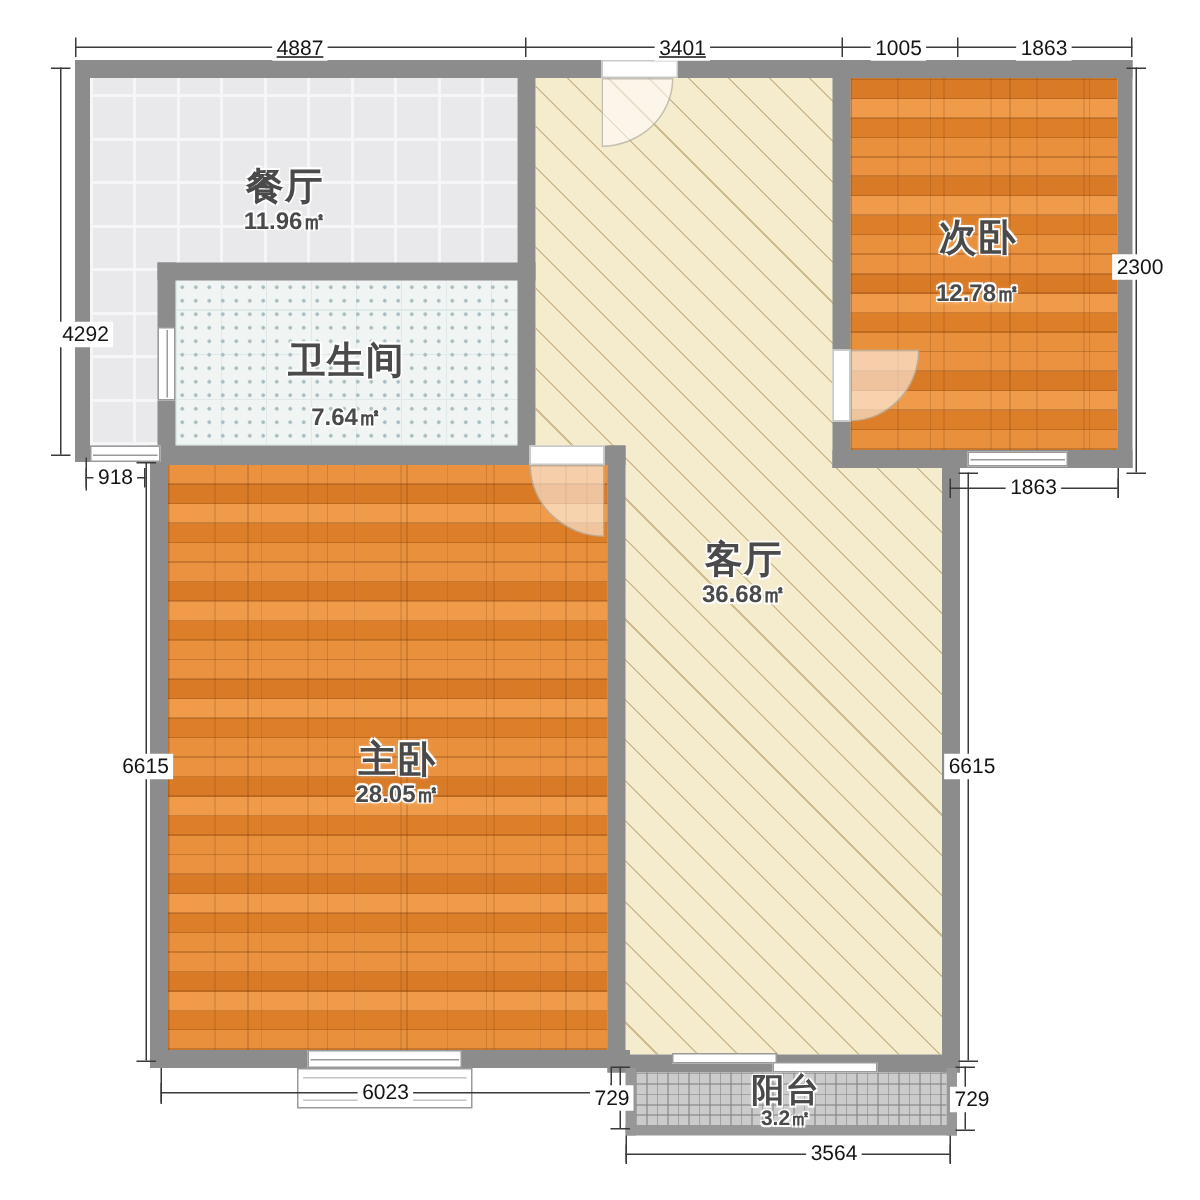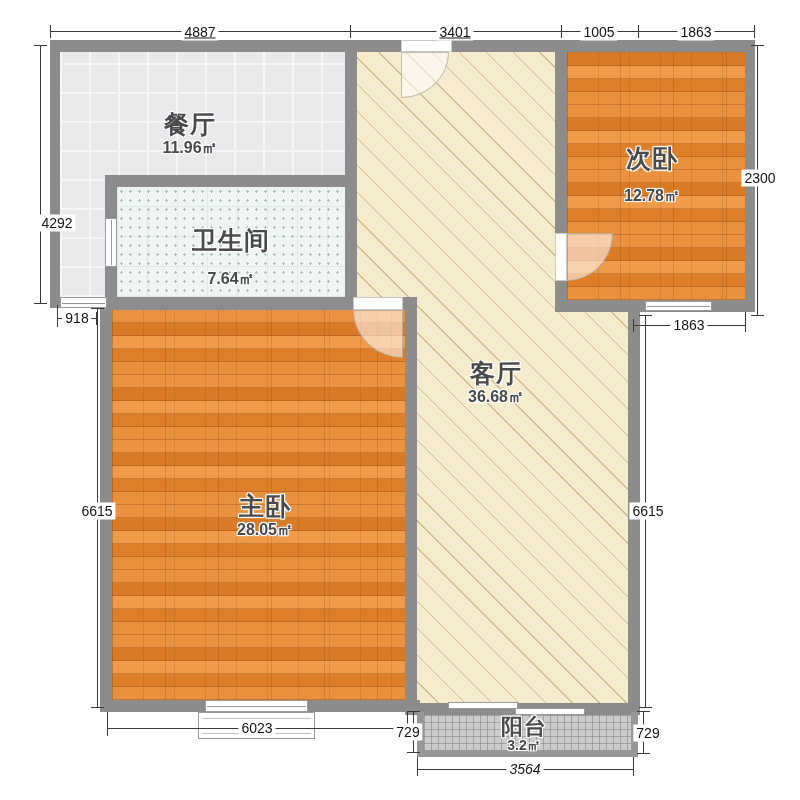--- a/index.html
+++ b/index.html
@@ -188,15 +188,15 @@
   <div class="abs dline" style="left:643px;top:711px;width:1px;height:42px;"></div>
   <div class="abs tick" style="left:637px;top:711px;width:13px;height:1px;"></div>
   <div class="abs tick" style="left:637px;top:753px;width:13px;height:1px;"></div>
   <div class="abs dlabel" style="left:648px;top:733px;">729</div>
 
   <div class="abs dline" style="left:417px;top:769px;width:216px;height:1px;"></div>
   <div class="abs tick" style="left:417px;top:763px;width:1px;height:13px;"></div>
   <div class="abs tick" style="left:633px;top:763px;width:1px;height:13px;"></div>
   <div class="abs dline" style="left:417px;top:757px;width:1px;height:18px;"></div>
   <div class="abs dline" style="left:633px;top:757px;width:1px;height:18px;"></div>
-  <div class="abs dlabel" style="left:525px;top:769px;font-style:italic;">3564</div>
+  <div class="abs dlabel" style="left:556px;top:769px;">3564</div>
 
 </div>
 
 </body></html>

